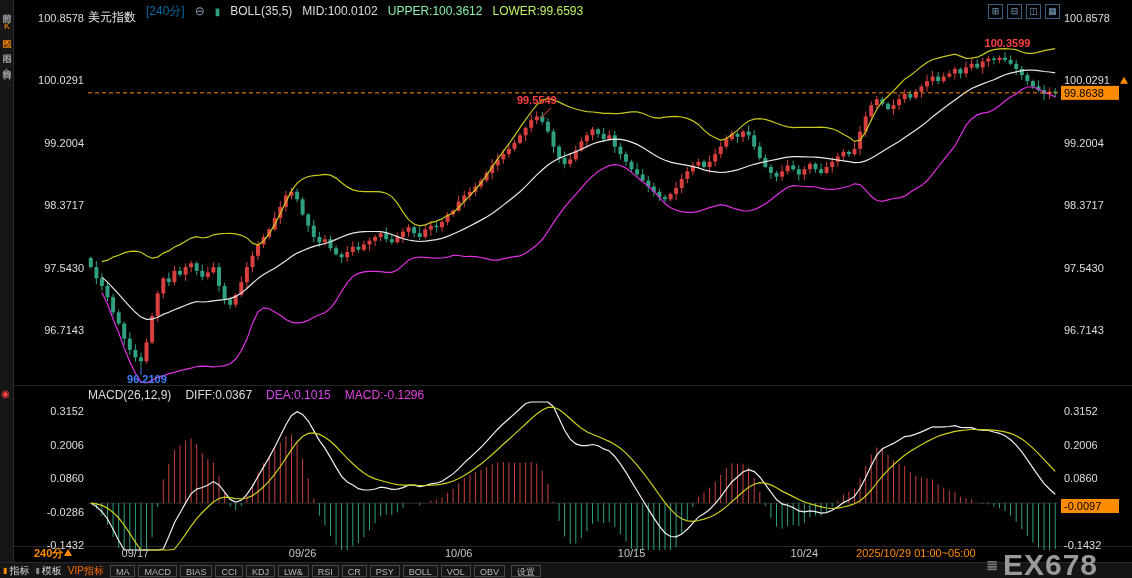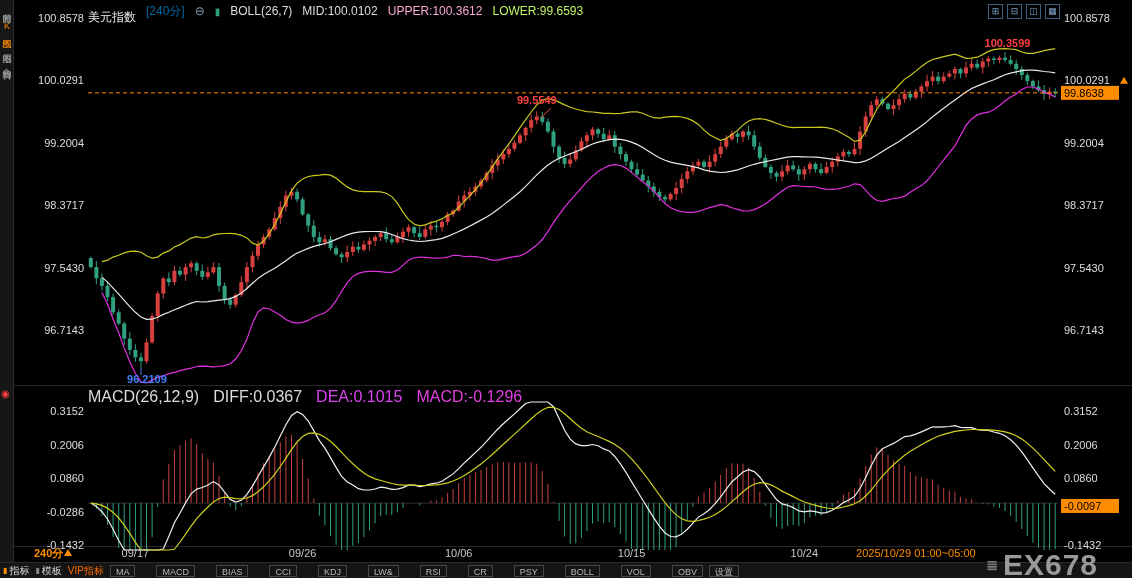--- a/index.html
+++ b/index.html
@@ -16,39 +16,39 @@
   .side-tab.active{color:#ff8c00;}
   .side-dot{position:absolute;top:388px;left:1px;font-size:10px;color:#ff4040;}
 
   .topbar{position:absolute;top:0;left:14px;right:0;height:22px;display:flex;align-items:center;
           gap:10px;padding-left:74px;padding-right:72px;font-size:12px;z-index:2;box-sizing:border-box;}
   .t-title{color:#e8e8e8;margin-top:12px;}
   .t-period{color:#0369a1;cursor:pointer;}
   .t-minus{color:#8899aa;cursor:pointer;}
   .t-bollicon{color:#2fa080;font-size:10px;}
   .t-boll,.t-mid{color:#dcdcdc;}
-  .t-upper{color:#f9a8d4;}
+  .t-upper{color:#86efac;}
   .t-lower{color:#bef264;}
   .win-icons{margin-left:auto;display:flex;gap:4px;}
   .win-icon{width:13px;height:13px;border:1px solid #3e5e80;color:#7aa0c4;font-size:9px;
             line-height:13px;text-align:center;cursor:pointer;}
 
-  .macd-header{position:absolute;left:88px;top:388px;display:flex;gap:14px;font-size:16px;z-index:2;}
+  .macd-header{position:absolute;left:88px;top:388px;display:flex;gap:14px;font-size:12px;z-index:2;}
   .m-label,.m-diff{color:#dcdcdc;}
   .m-dea{color:#d946ef;}
   .m-macd{color:#e040e0;}
 
   .toolbar{position:absolute;left:0;right:0;bottom:0;height:16px;background:#151515;
            border-top:1px solid #2a2a2a;display:flex;align-items:center;gap:6px;
            padding-left:3px;font-size:10px;z-index:4;box-sizing:border-box;}
   .tb-tab{display:flex;align-items:center;gap:2px;color:#dcdcdc;cursor:pointer;}
   .tb-mark{color:#ff8c00;font-size:8px;}
   .tb-mark.gray{color:#888;}
   .tb-tab.vip{color:#ff6a00;}
-  .tb-group{display:flex;gap:21px;align-items:flex-start;}
+  .tb-group{display:flex;gap:3px;align-items:flex-start;}
   .tb-btn{border:1px solid #474747;color:#b8b8b8;font-size:9px;padding:0 5px;height:12px;
           line-height:12px;cursor:pointer;background:transparent;}
   .tb-settings{}
 
   .watermark{position:absolute;right:34px;bottom:-4px;font-size:30px;font-weight:bold;
              color:#9a9a9a;z-index:5;letter-spacing:1px;pointer-events:none;display:flex;align-items:center;gap:4px;}
   .wm-icon{font-size:14px;color:#777;}
 </style>
 </head>
 <body>
@@ -637,21 +637,21 @@
   <div class="side-tab">闪电图</div>
   <div class="side-tab">合约资料</div>
   <span class="side-dot">◉</span>
 </div>
 
 <div class="topbar">
   <span class="t-title">美元指数</span>
   <span class="t-period">[240分]</span>
   <span class="t-minus">⊖</span>
   <span class="t-bollicon">▮</span>
-  <span class="t-boll">BOLL(26,7)</span>
+  <span class="t-boll">BOLL(35,5)</span>
   <span class="t-mid">MID:100.0102</span>
   <span class="t-upper">UPPER:100.3612</span>
   <span class="t-lower">LOWER:99.6593</span>
   <span class="win-icons">
     <span class="win-icon">⊞</span>
     <span class="win-icon">⊟</span>
     <span class="win-icon">◫</span>
     <span class="win-icon">▦</span>
   </span>
 </div>

